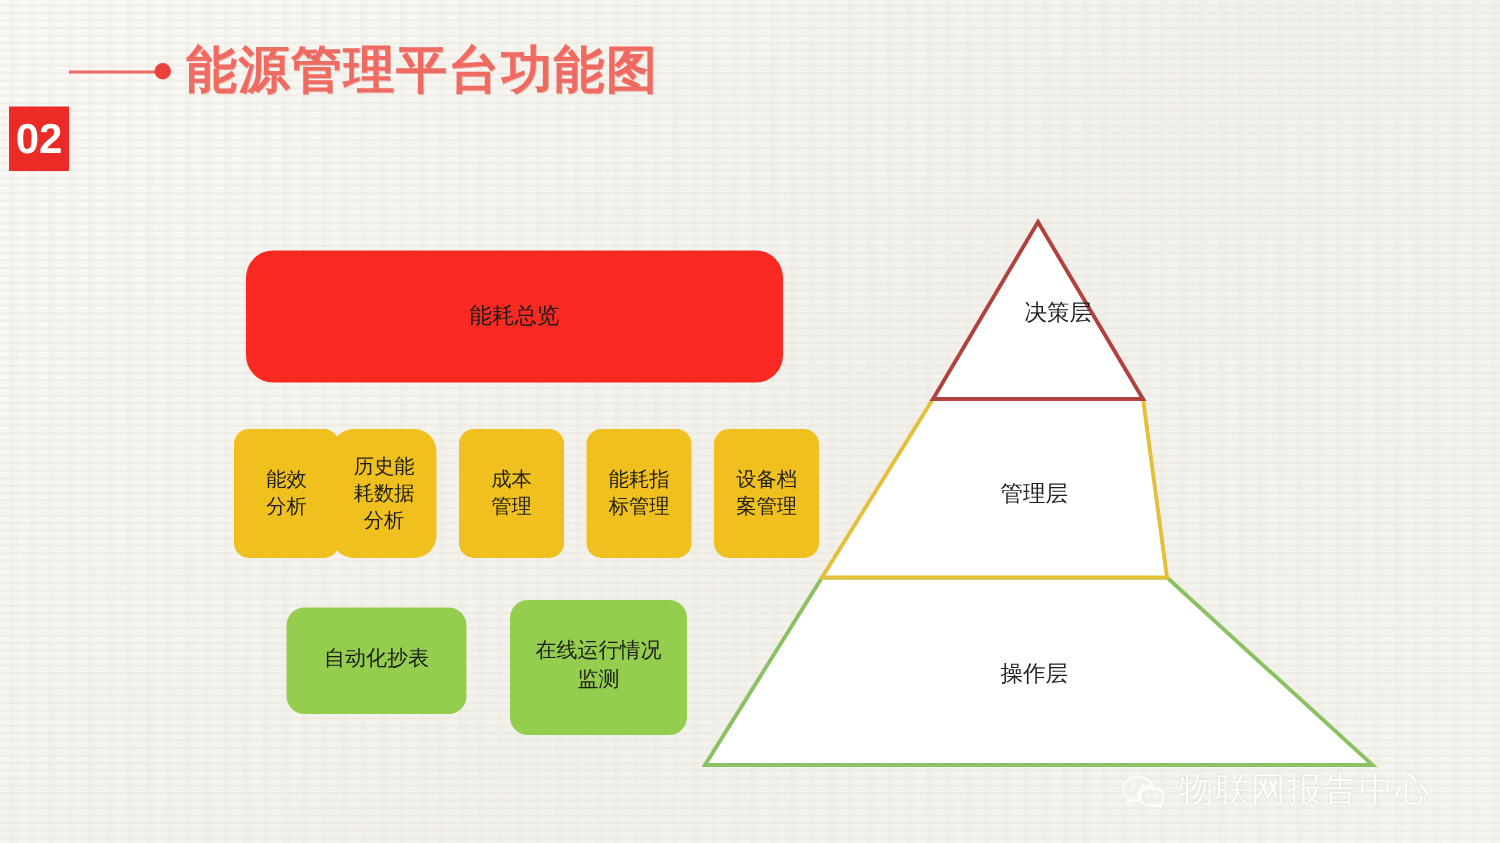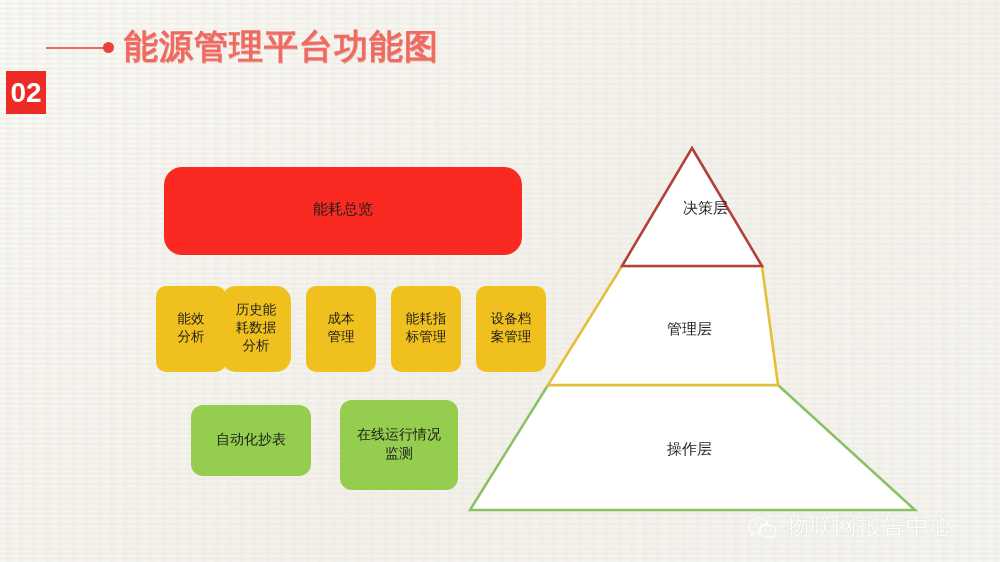--- a/index.html
+++ b/index.html
@@ -84,21 +84,21 @@
     position: absolute;
     display: flex;
     align-items: center;
     justify-content: center;
     text-align: center;
     color: #1c1c1c;
     font-size: 14px;
     line-height: 1.35;
     box-sizing: border-box;
     padding: 4px;
-    font-family: Liberation Mono, monospace;
+    font-family: Liberation Serif, serif;
   }
   .fbox-overview {
     left: 164px;
     top: 167px;
     width: 358px;
     height: 88px;
     background: #fa2a22;
     border-radius: 18px;
     font-size: 15px;
   }

